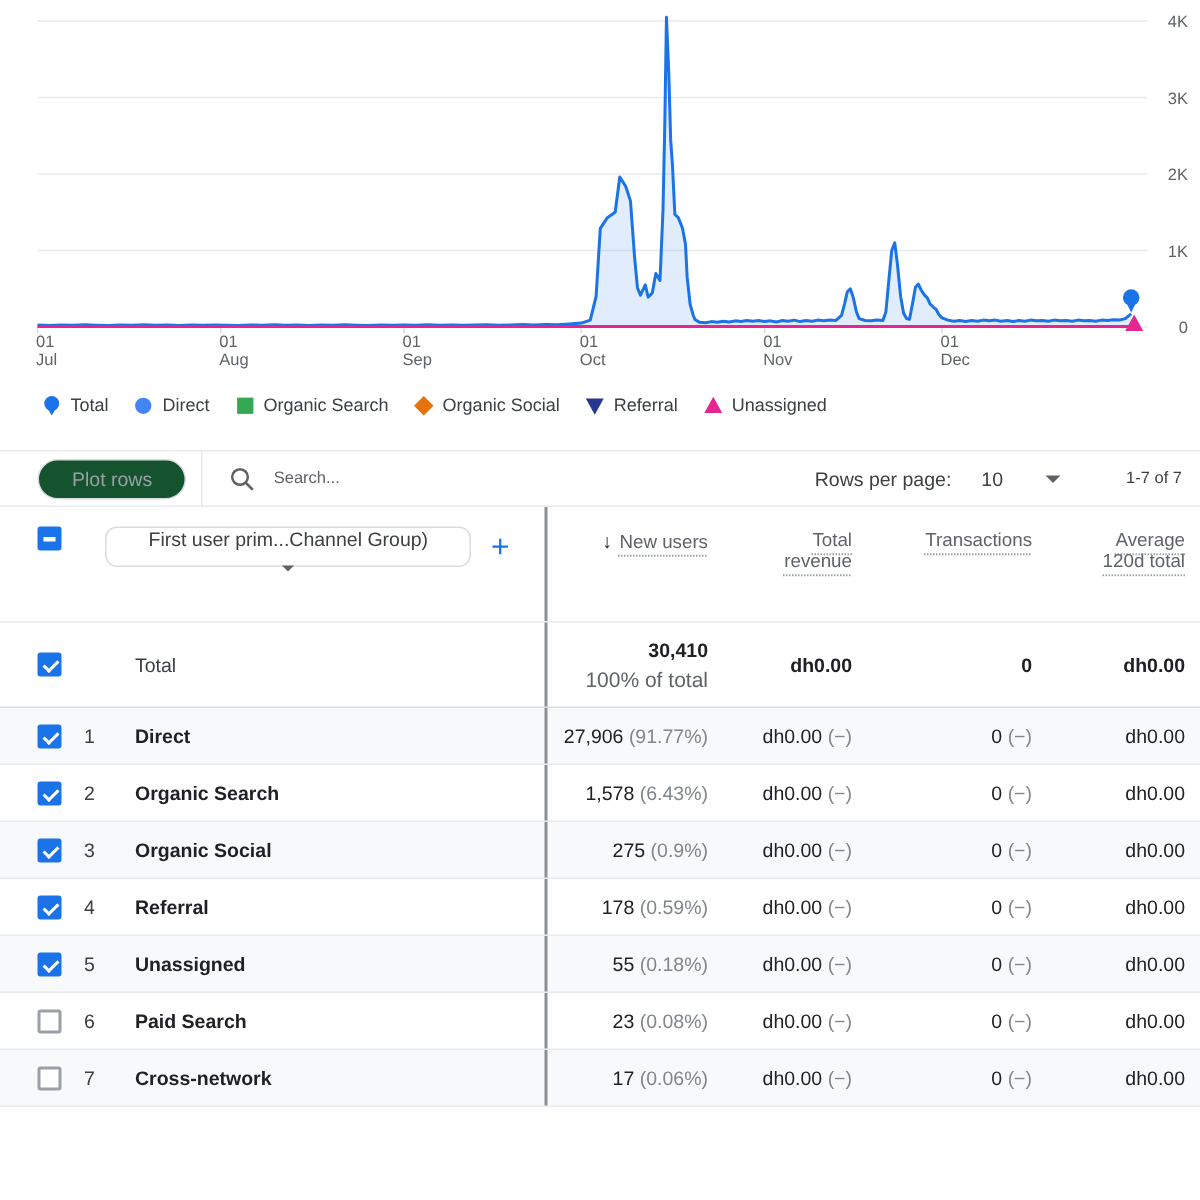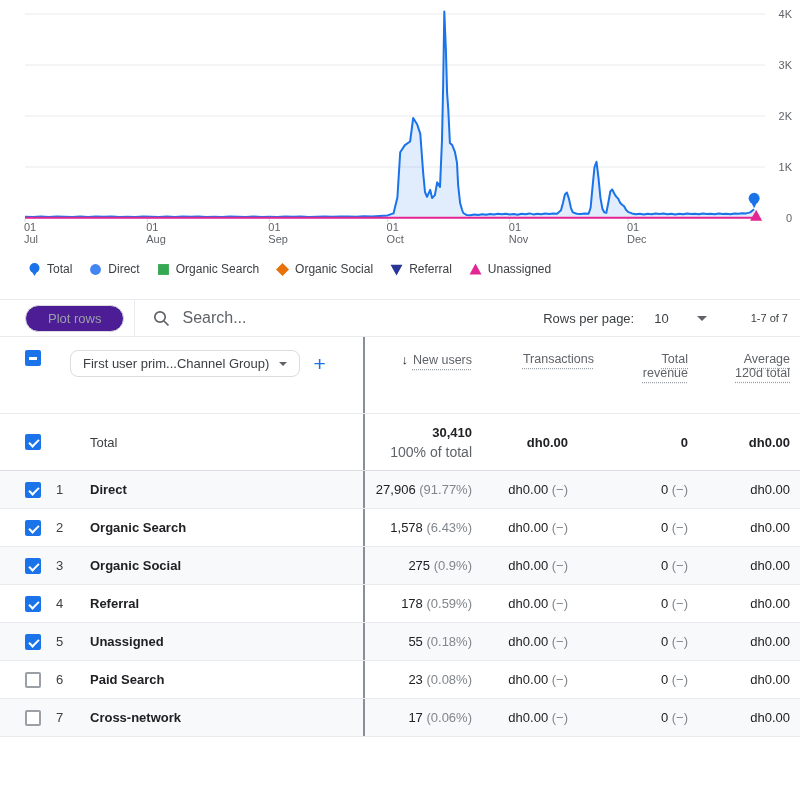--- a/index.html
+++ b/index.html
@@ -12,26 +12,26 @@
   svg text.axis { font-size:11px; fill:#5f6368; font-family:"Liberation Sans",sans-serif; }
   .legend { display:flex; align-items:center; gap:17px; padding-left:28px; height:22px; margin-top:4px; }
   .lg-item { display:inline-flex; align-items:center; gap:6px; font-size:12px; color:#3c4043; cursor:pointer; }
   .lg-icon { display:inline-flex; width:13px; height:13px; }
 
   
   .table-wrap { margin-top:19px; }
   .toolbar { height:38px; border-top:1px solid #e8eaed; border-bottom:1px solid #e8eaed;
              display:flex; align-items:center; }
   .plot-rows { margin-left:25px; height:27px; padding:0 22px; font-size:13px; color:#9aa0a6;
-               background:#4c1d95; border:1px solid #dadce0; border-radius:14px; cursor:default;
+               background:#14532d; border:1px solid #dadce0; border-radius:14px; cursor:default;
                font-family:"Liberation Sans",sans-serif; }
   .vdiv { width:1px; height:38px; background:#e8eaed; margin-left:10px; }
   .search-area { display:flex; align-items:center; margin-left:18px; }
   .search-area svg { flex:0 0 auto; }
-  .search-input { border:none; outline:none; font-size:16px; margin-left:10px; width:250px;
+  .search-input { border:none; outline:none; font-size:11px; margin-left:10px; width:250px;
                   color:#202124; font-family:"Liberation Sans",sans-serif; background:transparent; }
   .search-input::placeholder { color:#5f6368; }
   .toolbar-right { margin-left:auto; display:flex; align-items:center; padding-right:12px; }
   .rpp-label { font-size:13px; color:#3c4043; }
   .rpp-value { font-size:13px; color:#3c4043; margin-left:20px; cursor:pointer; }
   .rpp-caret { width:0; height:0; border-left:5px solid transparent; border-right:5px solid transparent;
                border-top:5px solid #5f6368; margin-left:28px; cursor:pointer; }
   .range-label { font-size:11px; color:#3c4043; margin-left:44px; }
 
   
@@ -46,21 +46,21 @@
   .c-tr   { width:120px; flex:0 0 120px; }
   .c-avg  { width:112px; flex:0 0 112px; padding-right:10px; }
   .v    { color:#202124; }
   .note { color:#80868b; }
   .sub  { color:#5f6368; font-size:14px; margin-top:4px; }
 
   .thead { height:77px; display:flex; align-items:stretch; border-bottom:1px solid #e8eaed; }
   .thead .left { align-items:flex-start; padding-top:13px; }
   .dim-wrap { display:flex; align-items:center; margin-left:14px; }
   .pill { display:flex; align-items:center; gap:10px; border:1px solid #dadce0; border-radius:8px;
-          height:27px; padding:0 12px; font-size:13px; color:#3c4043; cursor:pointer; white-space:nowrap; }
+          height:27px; padding:0 28px; font-size:13px; color:#3c4043; cursor:pointer; white-space:nowrap;flex-direction:column; }
   .pill-caret { width:0; height:0; border-left:4px solid transparent; border-right:4px solid transparent;
                 border-top:4.5px solid #5f6368; }
   .plus { color:#1a73e8; font-size:21px; font-weight:normal; margin-left:13px; cursor:pointer; line-height:1; }
   .hcell { padding-top:15px; color:#5f6368; font-size:12.5px; }
   .hlabel { text-decoration:underline dotted #9aa0a6; text-underline-offset:5px; color:#5f6368; }
   .hlabel.w52 { display:inline-block; max-width:52px; }
   .hlabel.w56 { display:inline-block; max-width:56px; }
   .sort-arrow { color:#202124; margin-right:5px; font-size:13px; text-decoration:none; }
 
   .trow { display:flex; align-items:center; height:38px; border-bottom:1px solid #e8eaed; }
@@ -208,25 +208,25 @@
         <div class="pill">
           <span>First user prim...Channel Group)</span>
           <span class="pill-caret"></span>
         </div>
         <span class="plus">+</span>
       </div>
     </div>
     <div class="c-m c-nu hcell">
       <span class="sort-arrow">↓</span><span class="hlabel">New users</span>
     </div>
+    <div class="c-m c-rev hcell">
+      <span class="hlabel w52">Total revenue</span>
+    </div>
     <div class="c-m c-tr hcell">
       <span class="hlabel">Transactions</span>
-    </div>
-    <div class="c-m c-rev hcell">
-      <span class="hlabel w52">Total revenue</span>
     </div>
     <div class="c-m c-avg hcell">
       <span class="hlabel w56">Average 120d total</span>
     </div>
   </div>
 
   <div class="trow total-row">
     <div class="left">
       <div class="c-check">
           <span class="cb checked"></span>

